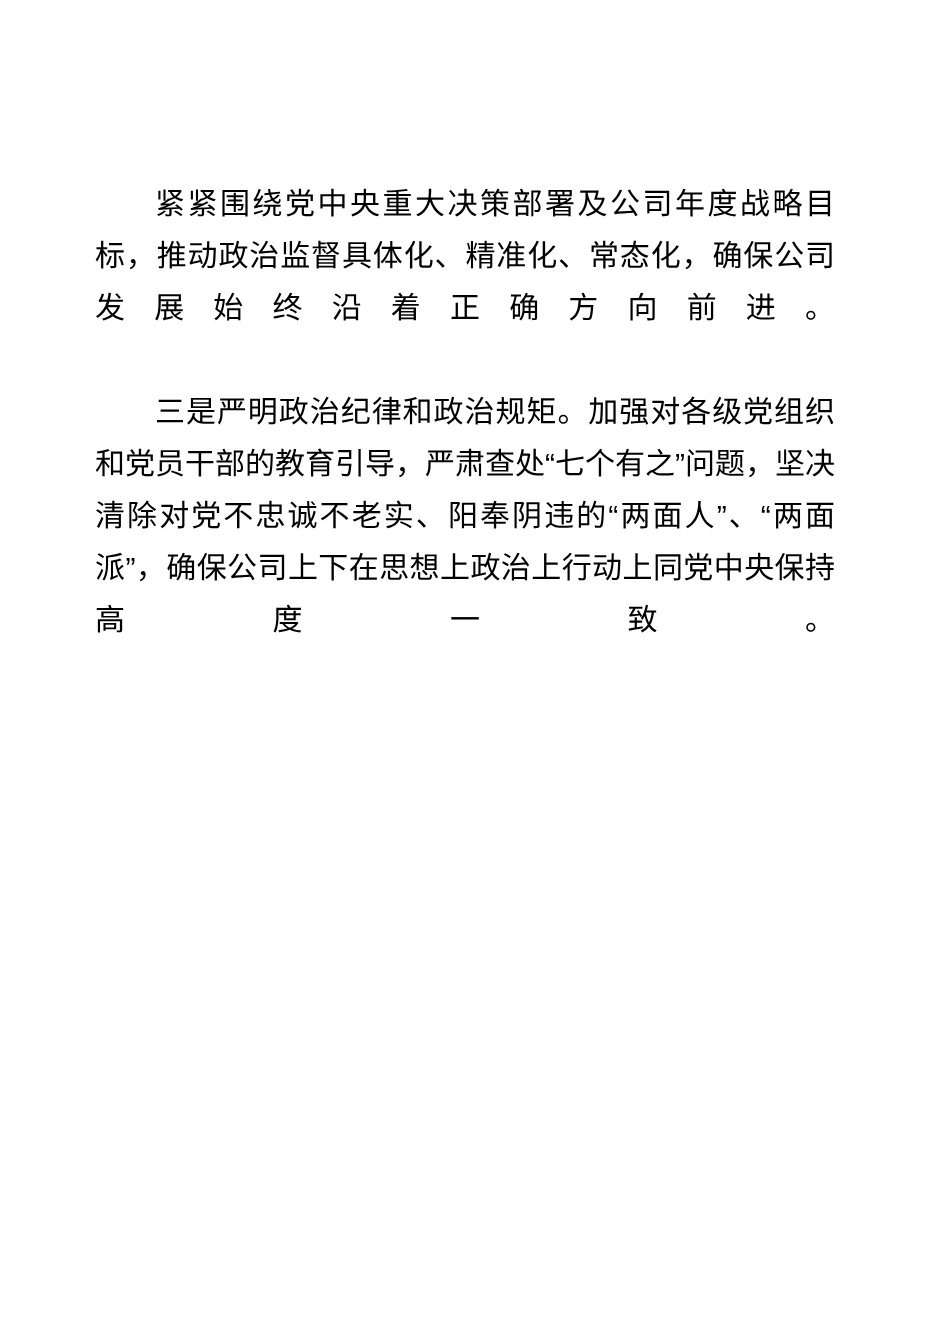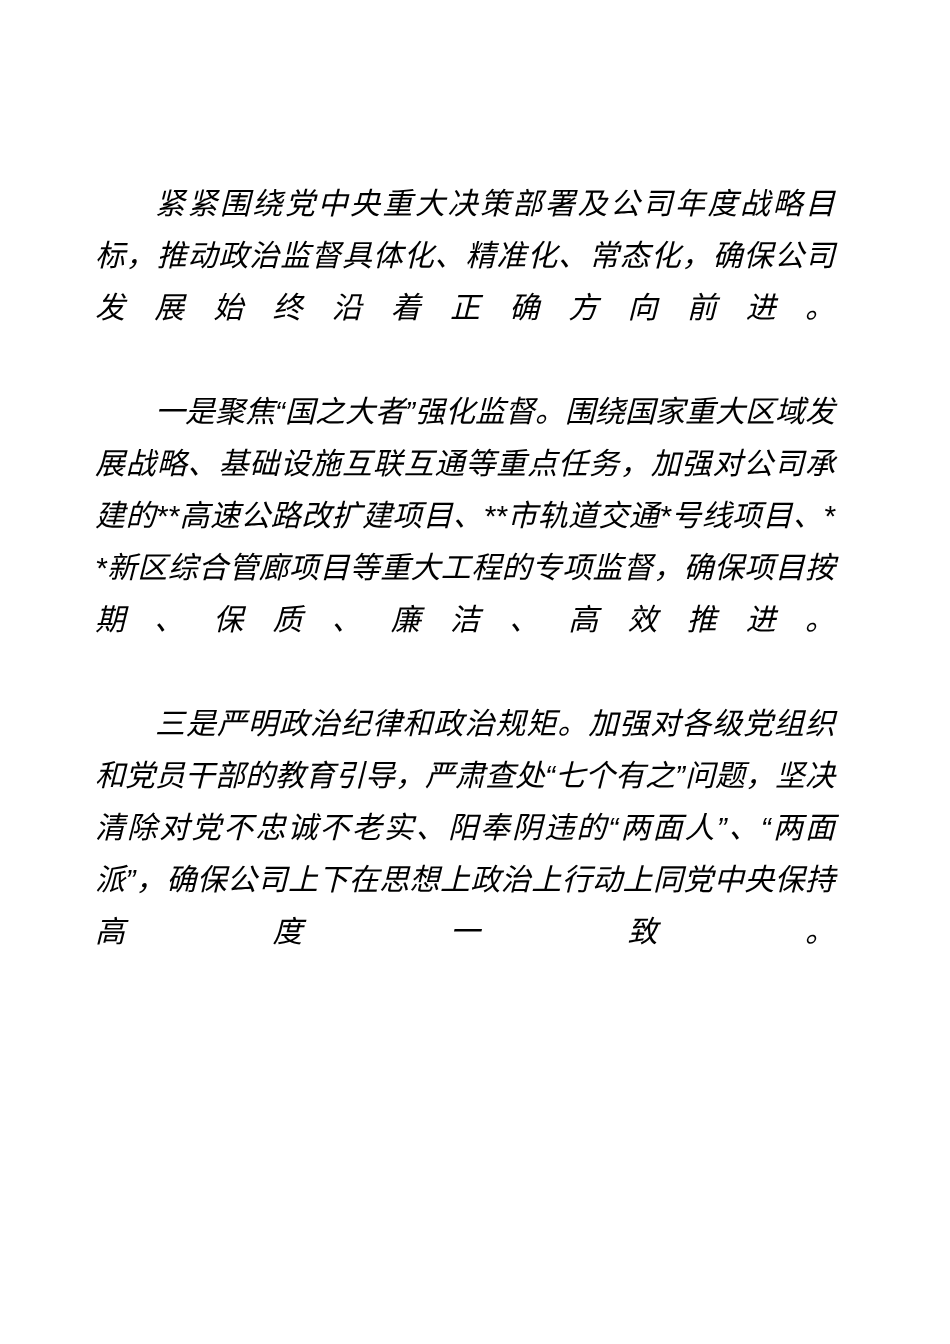--- a/index.html
+++ b/index.html
@@ -32,21 +32,20 @@
     font-family: "Liberation Sans", "DejaVu Sans", sans-serif;
     font-size: 30px;
     line-height: 52px;
     color: #000000;
     text-align: justify;
     text-justify: inter-character;
     text-indent: 60px;
     font-weight: 400;
     letter-spacing: 0;
     word-break: break-all;
-    font-style: italic;
     -webkit-font-smoothing: antialiased;
   }
 
   
   .para + .para {
     margin-top: 0;
   }
 
   
   .para::after {
@@ -54,16 +53,15 @@
     display: inline-block;
     width: 100%;
   }
 </style>
 </head>
 <body>
 
 <div class="page">
   <div class="doc-body">
     <p class="para">紧紧围绕党中央重大决策部署及公司年度战略目标，推动政治监督具体化、精准化、常态化，确保公司发展始终沿着正确方向前进。</p>
-    <p class="para">一是聚焦“国之大者”强化监督。围绕国家重大区域发展战略、基础设施互联互通等重点任务，加强对公司承建的**高速公路改扩建项目、**市轨道交通*号线项目、**新区综合管廊项目等重大工程的专项监督，确保项目按期、保质、廉洁、高效推进。</p>
     <p class="para">三是严明政治纪律和政治规矩。加强对各级党组织和党员干部的教育引导，严肃查处“七个有之”问题，坚决清除对党不忠诚不老实、阳奉阴违的“两面人”、“两面派”，确保公司上下在思想上政治上行动上同党中央保持高度一致。</p>
   </div>
 </div>
 
 </body></html>

